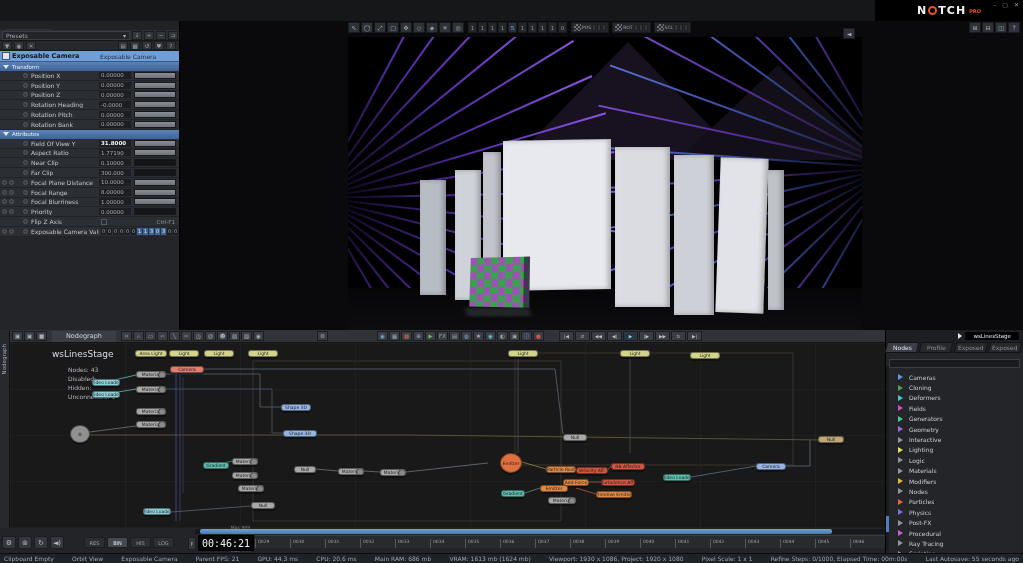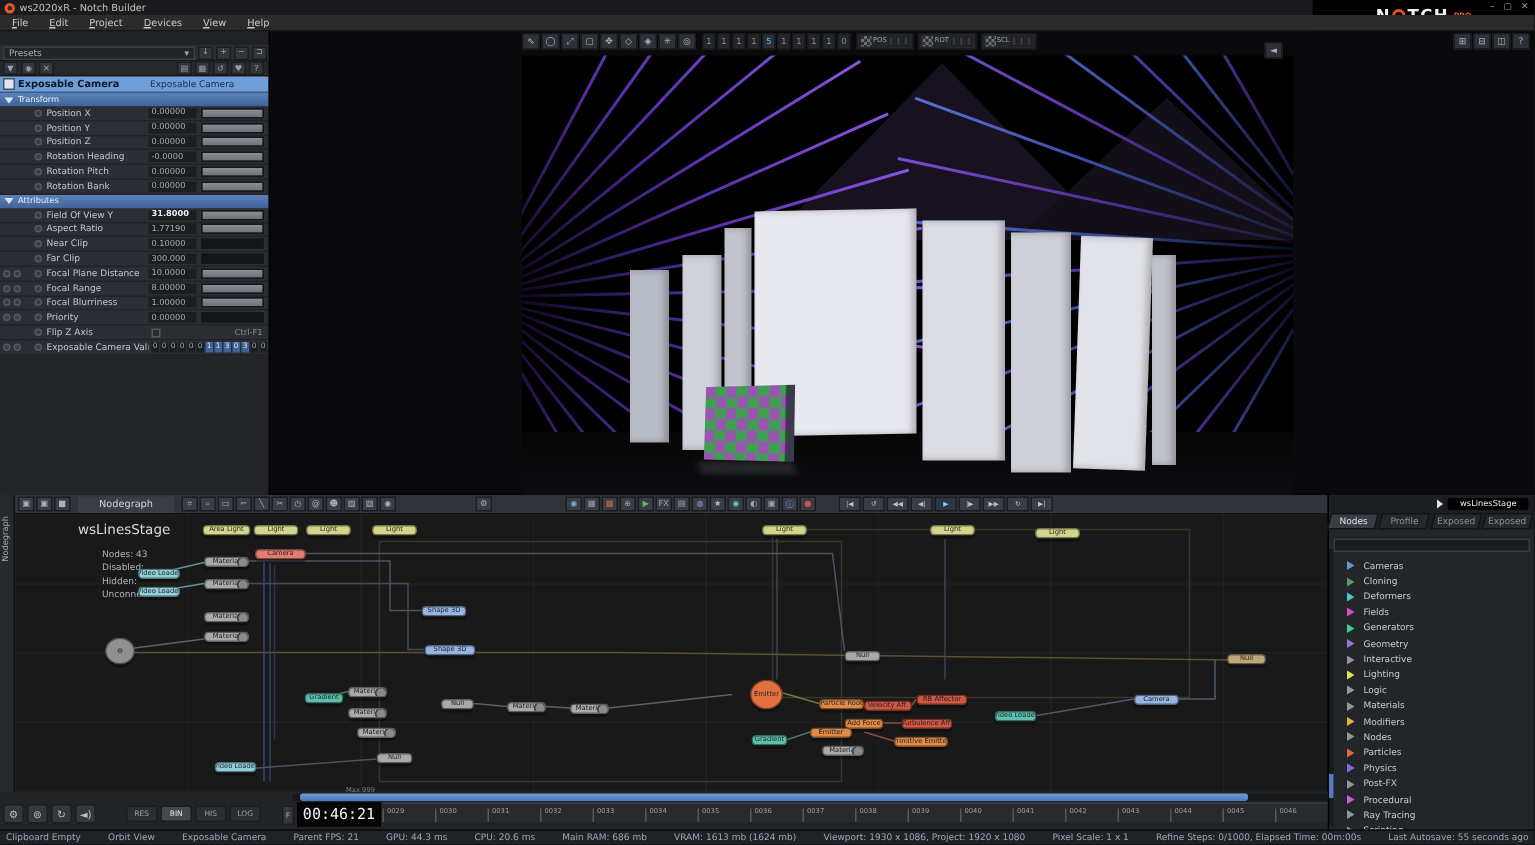--- a/index.html
+++ b/index.html
@@ -139,44 +139,32 @@
 
 
 #statusbar { left:0; top:553px; width:1023px; height:10px; background:#1f2226; border-top:1px solid #0a0b0c; display:flex; align-items:center; justify-content:space-between; padding:0 4px; }
 #statusbar span { font-size:6px; color:#9ba8b8; white-space:nowrap; }
 </style>
 </head>
 <body>
 
 <div id="stage">
 
-  <div class="abs" id="titlebar">
-    <span id="app-icon"></span>
-    <span id="title-text">ws2020xR - Notch Builder</span>
-  </div>
   <div class="abs" id="logo-band">
     <b>N</b>
       <span id="logo-o"></span>
       <b>TCH</b>
       <span id="logo-pro">PRO</span>
   </div>
   <div class="abs" id="win-controls">
       <span>–</span>
       <span>▢</span>
       <span>✕</span>
     </div>
 
-  <div class="abs" id="menubar">
-      <span class="menu-item">File</span>
-      <span class="menu-item">Edit</span>
-      <span class="menu-item">Project</span>
-      <span class="menu-item">Devices</span>
-      <span class="menu-item">View</span>
-      <span class="menu-item">Help</span>
-    </div>
 
   <div class="abs" id="prop-tab-row">
     <span id="prop-tab">Properties</span>
   </div>
   <div class="abs" id="props">
     <div id="presets-row">
       <div id="presets-field">
         <span>Presets</span>
         <span>▾</span>
       </div>

